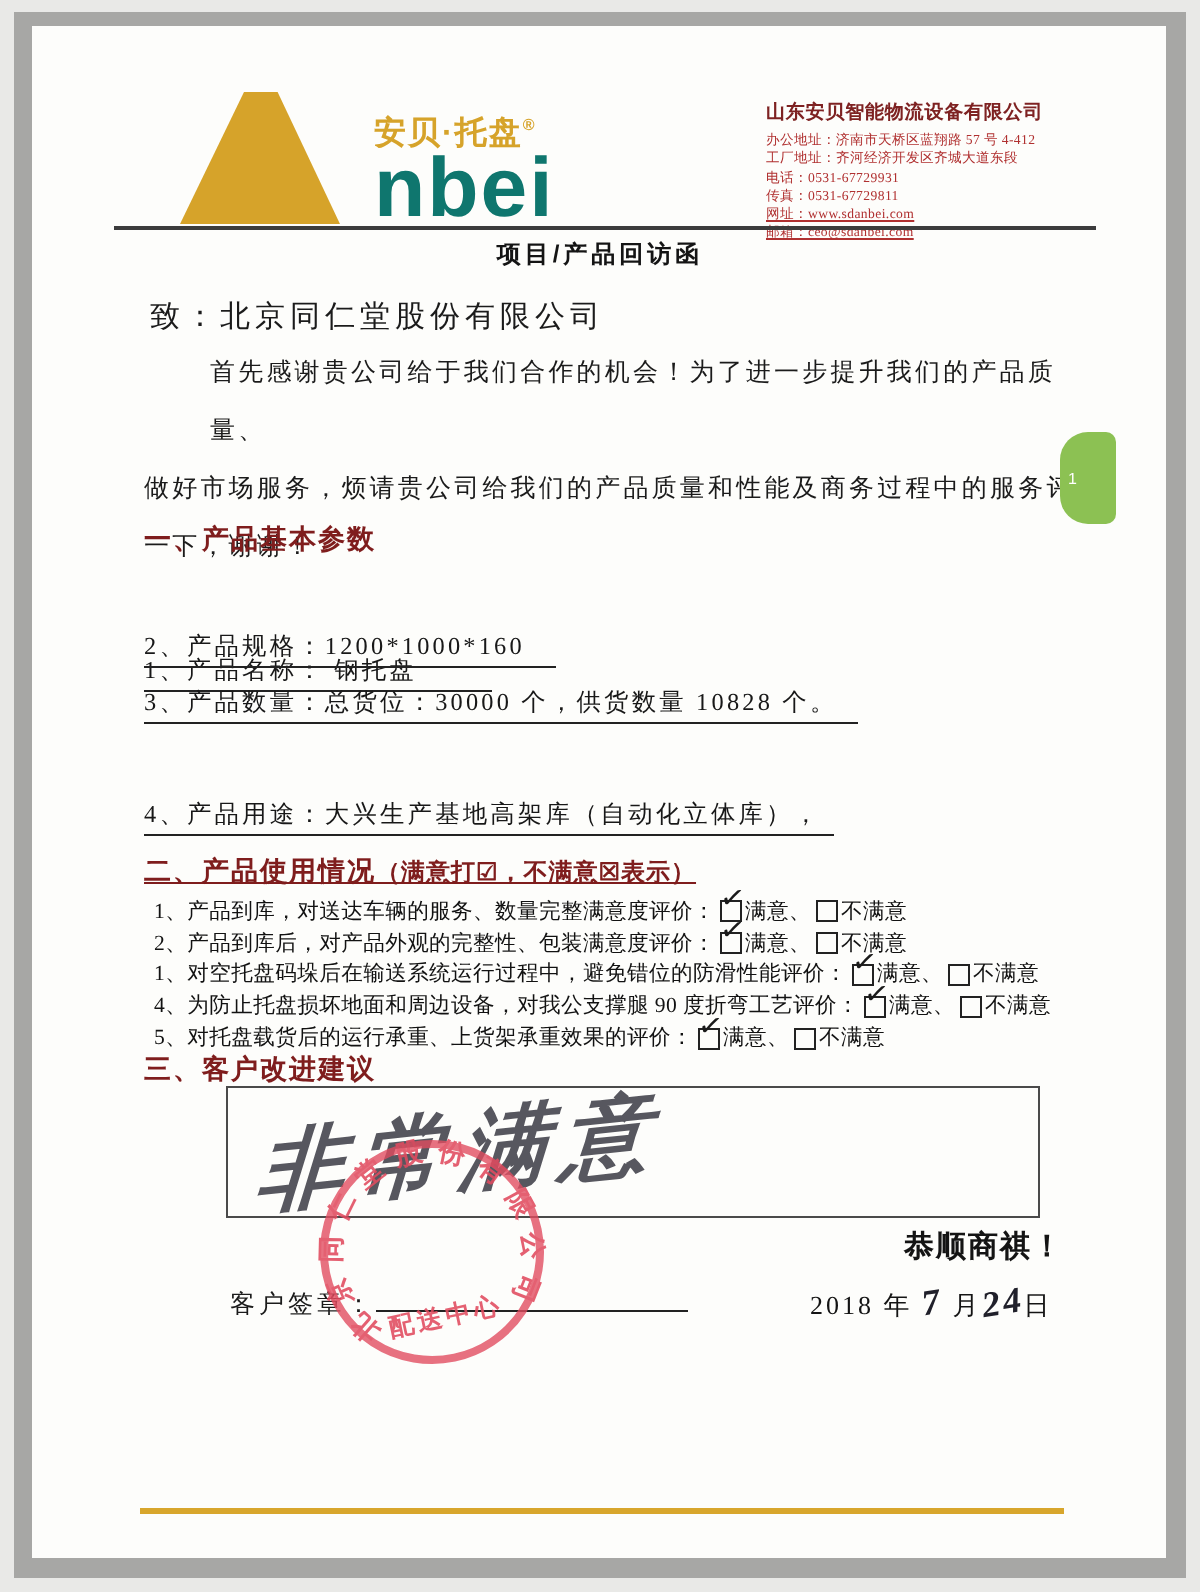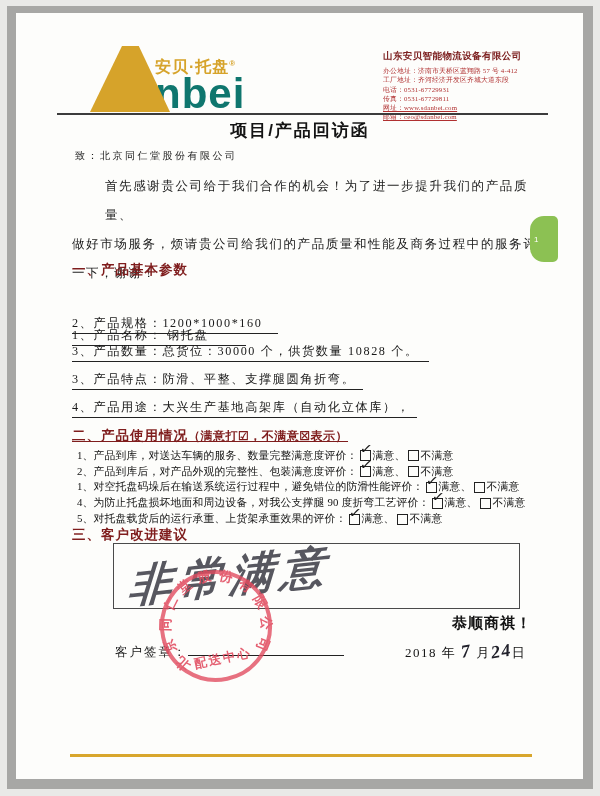--- a/index.html
+++ b/index.html
@@ -2,37 +2,37 @@
 <html><head>
 <meta charset="utf-8">
 <style>
   html,body{margin:0;padding:0;background:#e9e9e7;}
   .stage{position:relative;width:600px;height:796px;background:#e9e9e7;overflow:hidden;
          font-family:"Liberation Serif",serif;color:#1b1b1b;}
   .frame{position:absolute;left:7px;top:6px;width:586px;height:783px;background:#a7a7a5;}
   .paper{position:absolute;left:16px;top:13px;width:567px;height:766px;background:#fdfdfb;}
 
   
-  .logo{position:absolute;left:90px;top:46px;display:flex;align-items:flex-end;}
+  .logo{position:absolute;left:90px;top:46px;display:flex;align-items:flex-end;gap:32px;}
   .logo-a{width:80px;height:66px;background:#d6a32a;clip-path:polygon(40% 0,61% 0,100% 100%,0 100%);}
   .logo-right{margin-left:-15px;display:flex;flex-direction:column;align-items:flex-start;}
   .logo-cn{font-family:"Liberation Sans",sans-serif;font-weight:700;font-size:16px;color:#d6a32a;letter-spacing:1px;line-height:18px;}
   .logo-cn .reg{font-size:8px;vertical-align:super;}
   .logo-en{font-family:"Liberation Sans",sans-serif;font-weight:800;font-size:42px;color:#0f766e;line-height:36px;letter-spacing:1px;}
 
   
   .company{position:absolute;left:383px;top:50px;width:168px;}
   .company-name{font-size:9.5px;font-weight:700;color:#7e2222;letter-spacing:0.4px;margin-bottom:3px;font-family:Liberation Sans, sans-serif;}
   .company-line{font-size:6.8px;color:#b03030;line-height:9.3px;letter-spacing:0.2px;}
   .company-line.u{text-decoration:underline;}
 
   .hr-top{position:absolute;left:57px;top:113px;width:491px;height:2px;background:#3c3c3c;}
   .doc-title{position:absolute;left:0;top:119px;width:600px;text-align:center;
-             font-family:"Liberation Sans",sans-serif;font-weight:700;font-size:17px;color:#141414;letter-spacing:2px;}
-  .to-line{position:absolute;left:75px;top:149px;font-size:10px;letter-spacing:2.5px;}
+             font-family:"Liberation Sans",sans-serif;font-weight:700;font-size:12px;color:#141414;letter-spacing:2px;}
+  .to-line{position:absolute;left:75px;top:149px;font-size:15px;letter-spacing:2.5px;}
   .intro{position:absolute;left:72px;top:172px;width:480px;font-size:12.5px;letter-spacing:1.6px;line-height:29px;}
   .intro .l1{padding-left:33px;}
 
   .side-tab{position:absolute;left:530px;top:216px;width:28px;height:46px;background:#8cc153;
             border-radius:14px 5px 5px 14px;color:#fff;font-size:8px;display:flex;align-items:center;
             padding-left:4px;box-sizing:border-box;font-family:"Liberation Sans",sans-serif;}
 
   .sec-h{position:absolute;left:72px;font-family:"Liberation Sans",sans-serif;font-weight:700;
          font-size:13.5px;color:#7f1d1d;letter-spacing:1px;}
   .sec-h .note{font-family:"Liberation Serif",serif;font-weight:600;font-size:12px;letter-spacing:0.5px;}
@@ -102,21 +102,20 @@
   </div>
 
   <div class="side-tab">
       <span>1</span>
     </div>
 
   <div class="sec-h" style="top:261px;">一、产品基本参数</div>
   <div class="param p1" style="top:287px;"><span>1、产品名称： 钢托盘</span></div>
   <div class="param p2" style="top:315px;"><span>2、产品规格：1200*1000*160</span></div>
   <div class="param p3" style="top:343px;"><span>3、产品数量：总货位：30000 个，供货数量 10828 个。</span></div>
-  <div class="param p4" style="top:371px;"><span>3、产品特点：防滑、平整、支撑腿圆角折弯。</span></div>
   <div class="param p5" style="top:399px;"><span>4、产品用途：大兴生产基地高架库（自动化立体库），</span></div>
 
   <div class="sec-h" style="top:427px;text-decoration:underline;"><span>二、产品使用情况</span><span class="note">（满意打☑，不满意☒表示）</span></div>
 
   <div class="usage">
     <div class="usage-row">
       <span>1、产品到库，对送达车辆的服务、数量完整满意度评价：</span>
       <span class="cb">
           <span class="tick">✓</span>
         </span>

